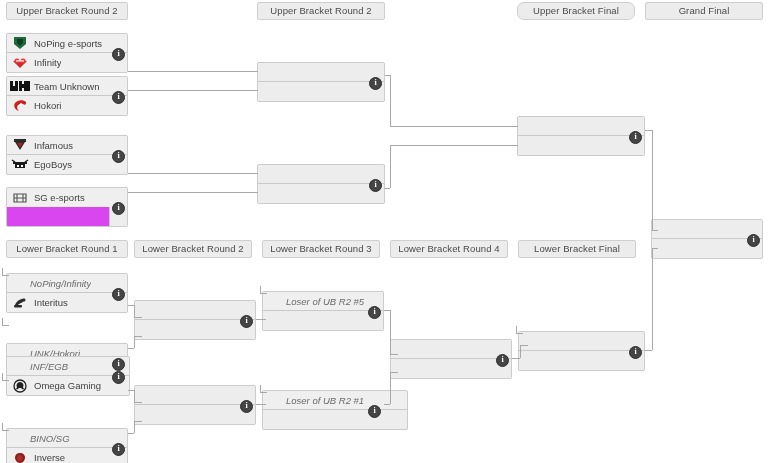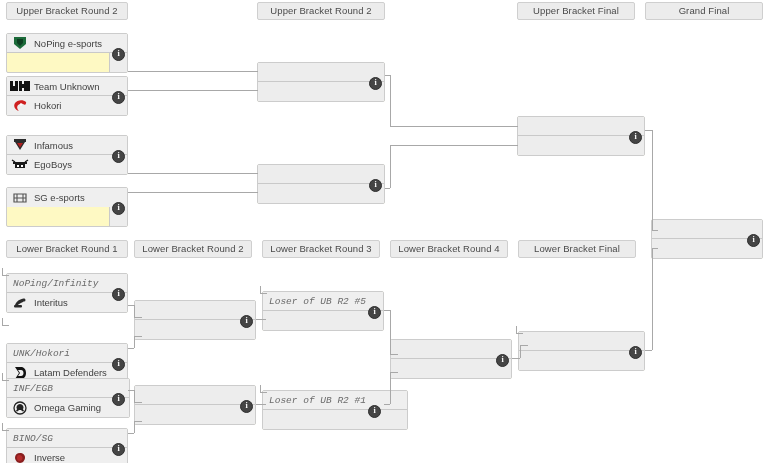--- a/index.html
+++ b/index.html
@@ -27,21 +27,21 @@
     color:#4a4a4a;
     letter-spacing:.1px;
     white-space:nowrap;
     overflow:hidden;
   }
 
   
   .match{
     position:absolute;
     box-sizing:border-box;
-    background:#fef9c3;
+    background:#d946ef;
     border:1px solid #cccccc;
     border-radius:2px;
   }
   .match .row{
     position:relative;
     box-sizing:border-box;
     height:19px;
     display:flex;
     align-items:center;
     background:#efefef;
@@ -72,22 +72,21 @@
     font-size:9.5px;
     color:#3f3f3f;
     white-space:nowrap;
     overflow:hidden;
     text-overflow:ellipsis;
     padding-left:2px;
   }
   .tname.placeholder{
     font-style:italic;
     color:#6a6a6a;
-    padding-left:6px;
-    font-family:Liberation Mono, monospace;
+    padding-left:23px;
   }
 
   
   .info{
     position:absolute;
     width:11px;height:11px;
     border-radius:50%;
     background:#454545;
     border:1px solid #2e2e2e;
     color:#ffffff;
@@ -114,21 +113,21 @@
     z-index:1;
   }
 </style>
 </head>
 <body>
 
 <div id="stage">
 
   <div class="round-tab" style="left:6px;top:2px;width:122px;">Upper Bracket Round 2</div>
   <div class="round-tab" style="left:257px;top:2px;width:128px;">Upper Bracket Round 2</div>
-  <div class="round-tab" style="left:517px;top:2px;width:118px;">Upper Bracket Final</div>
+  <div class="round-tab" style="left:517px;top:2px;width:118px;border-radius:7px;">Upper Bracket Final</div>
   <div class="round-tab" style="left:645px;top:2px;width:118px;">Grand Final</div>
 
   <div class="round-tab" style="left:6px;top:240px;width:122px;">Lower Bracket Round 1</div>
   <div class="round-tab" style="left:134px;top:240px;width:118px;">Lower Bracket Round 2</div>
   <div class="round-tab" style="left:262px;top:240px;width:118px;">Lower Bracket Round 3</div>
   <div class="round-tab" style="left:390px;top:240px;width:118px;">Lower Bracket Round 4</div>
   <div class="round-tab" style="left:518px;top:240px;width:118px;">Lower Bracket Final</div>
 
   <div class="ln lnh" style="left:128px;top:71px;width:130px;"></div>
 
@@ -188,20 +187,31 @@
   <div class="match" style="left:6px;top:33px;width:122px;height:40px;">
     <div class="scorecol"></div>
     <div class="row top">
       <span class="logo">
         <svg width="16" height="14" viewBox="0 0 16 14">
             <path d="M2 1h12v7l-6 5-6-5z" fill="#1c6b3a"></path>
             <path d="M5 3h6v4l-3 3-3-3z" fill="#0d3f22"></path>
           </svg>
       </span>
       <span class="tname">NoPing e-sports</span>
+    </div>
+    <div class="row">
+      <span class="logo">
+        <svg width="16" height="12" viewBox="0 0 16 12">
+            <path d="M1 4h14l-7 7z" fill="#cf2a2a"></path>
+            <circle cx="5" cy="4" r="2.6" fill="#e33"></circle>
+            <circle cx="11" cy="4" r="2.6" fill="#e33"></circle>
+            <path d="M4 3.3h8v1.2H4z" fill="#fff"></path>
+          </svg>
+      </span>
+      <span class="tname">Infinity</span>
     </div>
     <div class="info" style="left:105px;top:14px;">i</div>
   </div>
 
   <div class="match" style="left:6px;top:76px;width:122px;height:40px;">
     <div class="scorecol"></div>
     <div class="row top">
       <span class="logo">
         <svg width="20" height="12" viewBox="0 0 20 12">
             <rect x="0" y="1" width="3" height="10" fill="#111"></rect>
@@ -343,21 +353,21 @@
             <path d="M3 1h6c3 0 5 2.5 5 6s-2 6-5 6H3l4-6z" fill="#111"></path>
             <path d="M6 4h3c1.5 0 2.5 1.2 2.5 3s-1 3-2.5 3H6l2-3z" fill="#efefef"></path>
           </svg>
       </span>
       <span class="tname">Latam Defenders</span>
     </div>
     <div class="info" style="left:105px;top:14px;">i</div>
   </div>
 
   <div class="stub" style="left:2px;top:373px;"></div>
-  <div class="match" style="left:6px;top:378px;width:124px;height:40px;">
+  <div class="match" style="left:6px;top:356px;width:124px;height:40px;">
     <div class="scorecol"></div>
     <div class="row top">
       <span class="tname placeholder">INF/EGB</span>
     </div>
     <div class="row">
       <span class="logo">
         <svg width="16" height="14" viewBox="0 0 16 14">
             <circle cx="8" cy="7" r="6" fill="none" stroke="#222" stroke-width="1.3"></circle>
             <path d="M8 3a3.5 3.5 0 013 5.3l1.2 2H10l-.8-1.4a3.5 3.5 0 01-2.4 0L6 10.3H3.8l1.2-2A3.5 3.5 0 018 3z" fill="#222"></path>
           </svg>

